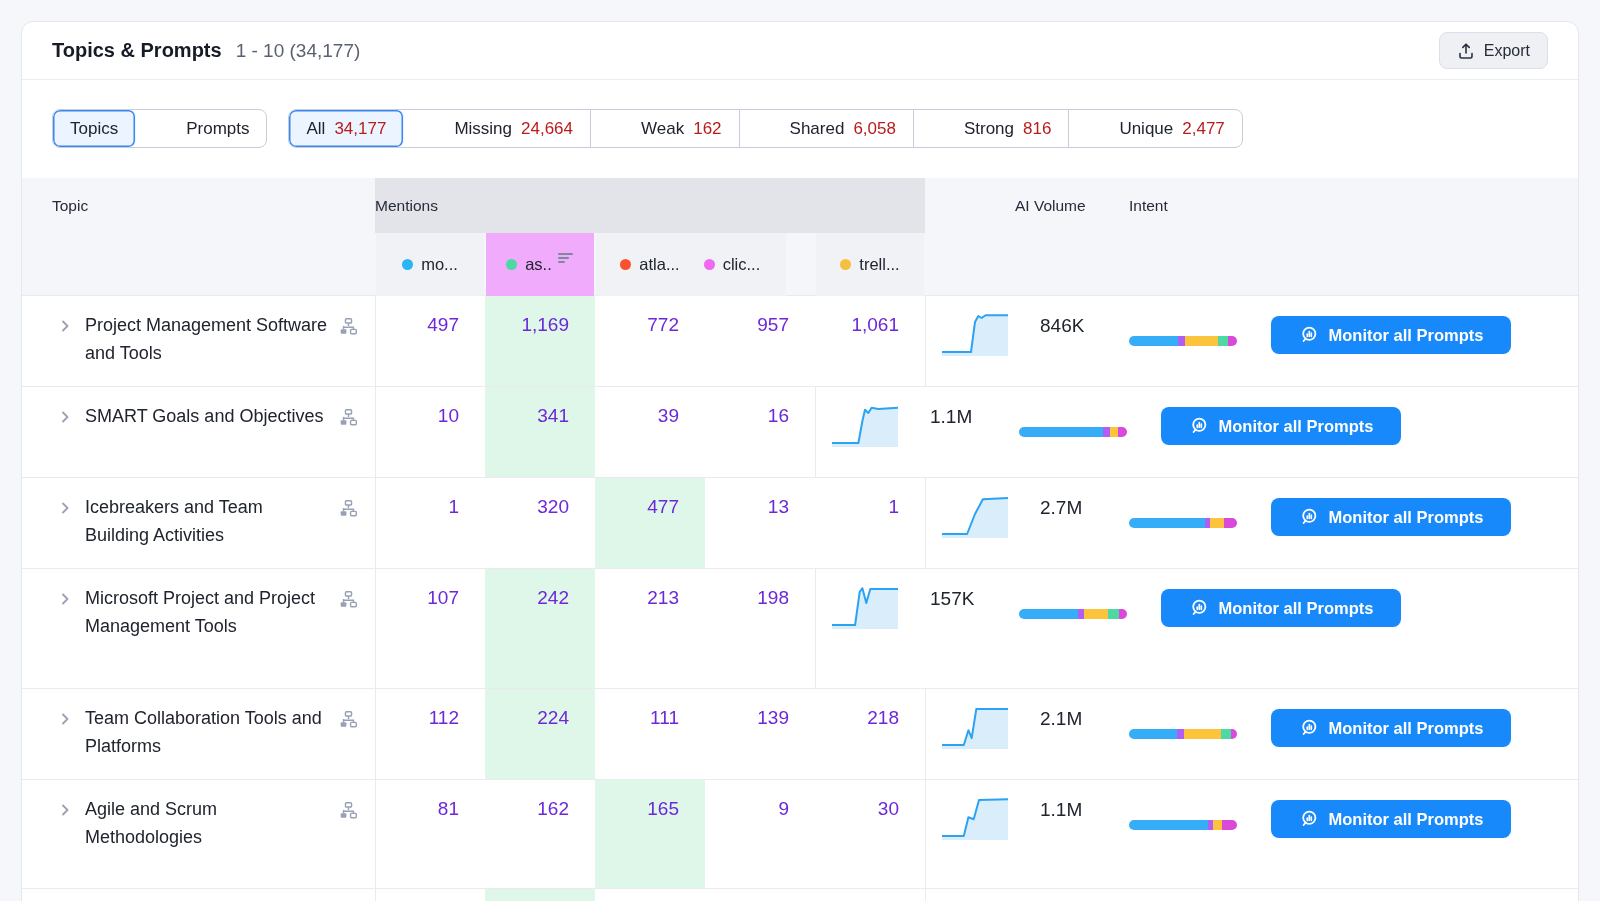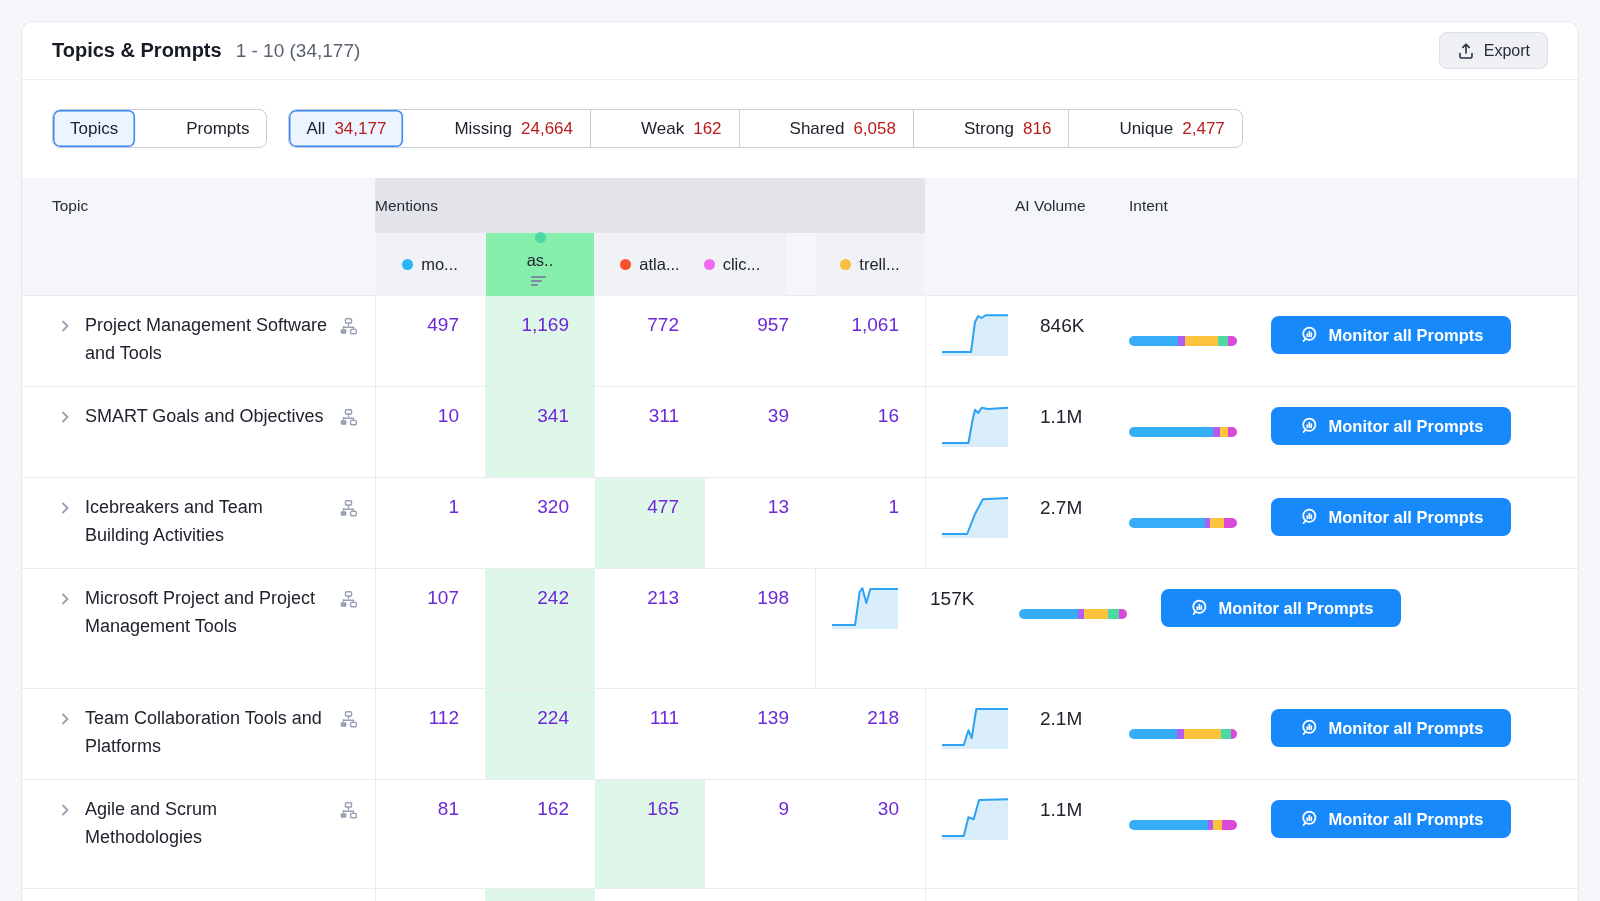--- a/index.html
+++ b/index.html
@@ -38,21 +38,21 @@
   .mentions-band { position:absolute; left:353px; top:0; width:550px; height:55px; background:#e3e4ea; }
   .th-label { position:absolute; top:19px; font-size:15.5px; color:#262b3a; }
   .th-topic { left:30px; }
   .th-mentions { left:353px; width:550px; text-align:left; }
   .th-ai { left:993px; }
   .th-intent { left:1107px; }
   .sub-cell {
     position:absolute; top:55px; height:63px; width:108px; background:#f1f2f6;
     display:flex; align-items:center; justify-content:center; gap:8px; font-size:16.5px; color:#20252f; cursor:pointer;
   }
-  .sub-cell.sorted { background:#86efac;flex-direction:column; }
+  .sub-cell.sorted { background:#f0abfc; }
   .dot { width:11px; height:11px; border-radius:50%; flex:0 0 auto; }
   .sort-icon { transform:translateY(-6px); margin-left:-2px; }
   
   .tbody { position:absolute; left:0; top:274px; width:1556px; }
   .row { display:flex; border-bottom:1px solid #e9ebf1; background:#fff; position:relative; }
   .c-topic { width:353px; position:relative; flex:0 0 auto; }
   .chevron { position:absolute; left:36px; top:23px; cursor:pointer; }
   .topic-text { margin:15px 46px 0 63px; font-size:18px; line-height:28px; color:#20242e; }
   .sitemap { position:absolute; right:17px; top:21px; cursor:pointer; }
   .c-m { width:110px; flex:0 0 auto; text-align:right; padding:18px 26px 0 0; font-size:19px; color:#6d28d9; }
@@ -224,21 +224,20 @@
           <div class="topic-text">SMART Goals and Objectives</div>
           <span class="sitemap"><svg width="19" height="19" viewBox="0 0 20 20" fill="none">
               <rect x="6.8" y="1.8" width="6.4" height="4.6" rx="1" stroke="#98a0b3" stroke-width="1.5"></rect>
               <path d="M10 6.4v3M4.8 13v-2.2h10.4V13M4.8 9.4v1.4" stroke="#98a0b3" stroke-width="1.5"></path>
               <rect x="1.8" y="13" width="6" height="4.6" rx="1" fill="#98a0b3"></rect>
               <rect x="12.2" y="13" width="6" height="4.6" rx="1" stroke="#98a0b3" stroke-width="1.5"></rect>
             </svg></span>
         </div>
         <div class="c-m first">10</div>
         <div class="c-m max">341</div>
-        <div class="c-m">311</div>
         <div class="c-m">39</div>
         <div class="c-m">16</div>
         <div class="c-vol">
           <svg width="66" height="46" viewBox="0 0 66 46" class="spark">
             <path d="M0.0,42.0 L26.4,42.0 L30.4,20.0 L33.0,8.8 L36.3,12.0 L39.6,6.8 L46.2,8.0 L66.0,6.8 L66,46 L0,46 Z" fill="#d9edfb"></path>
             <path d="M0.0,42.0 L26.4,42.0 L30.4,20.0 L33.0,8.8 L36.3,12.0 L39.6,6.8 L46.2,8.0 L66.0,6.8" fill="none" stroke="#2ba3f2" stroke-width="2" stroke-linejoin="round"></path>
           </svg>
           <span class="vol-value">1.1M</span>
         </div>
         <div class="c-intent">

